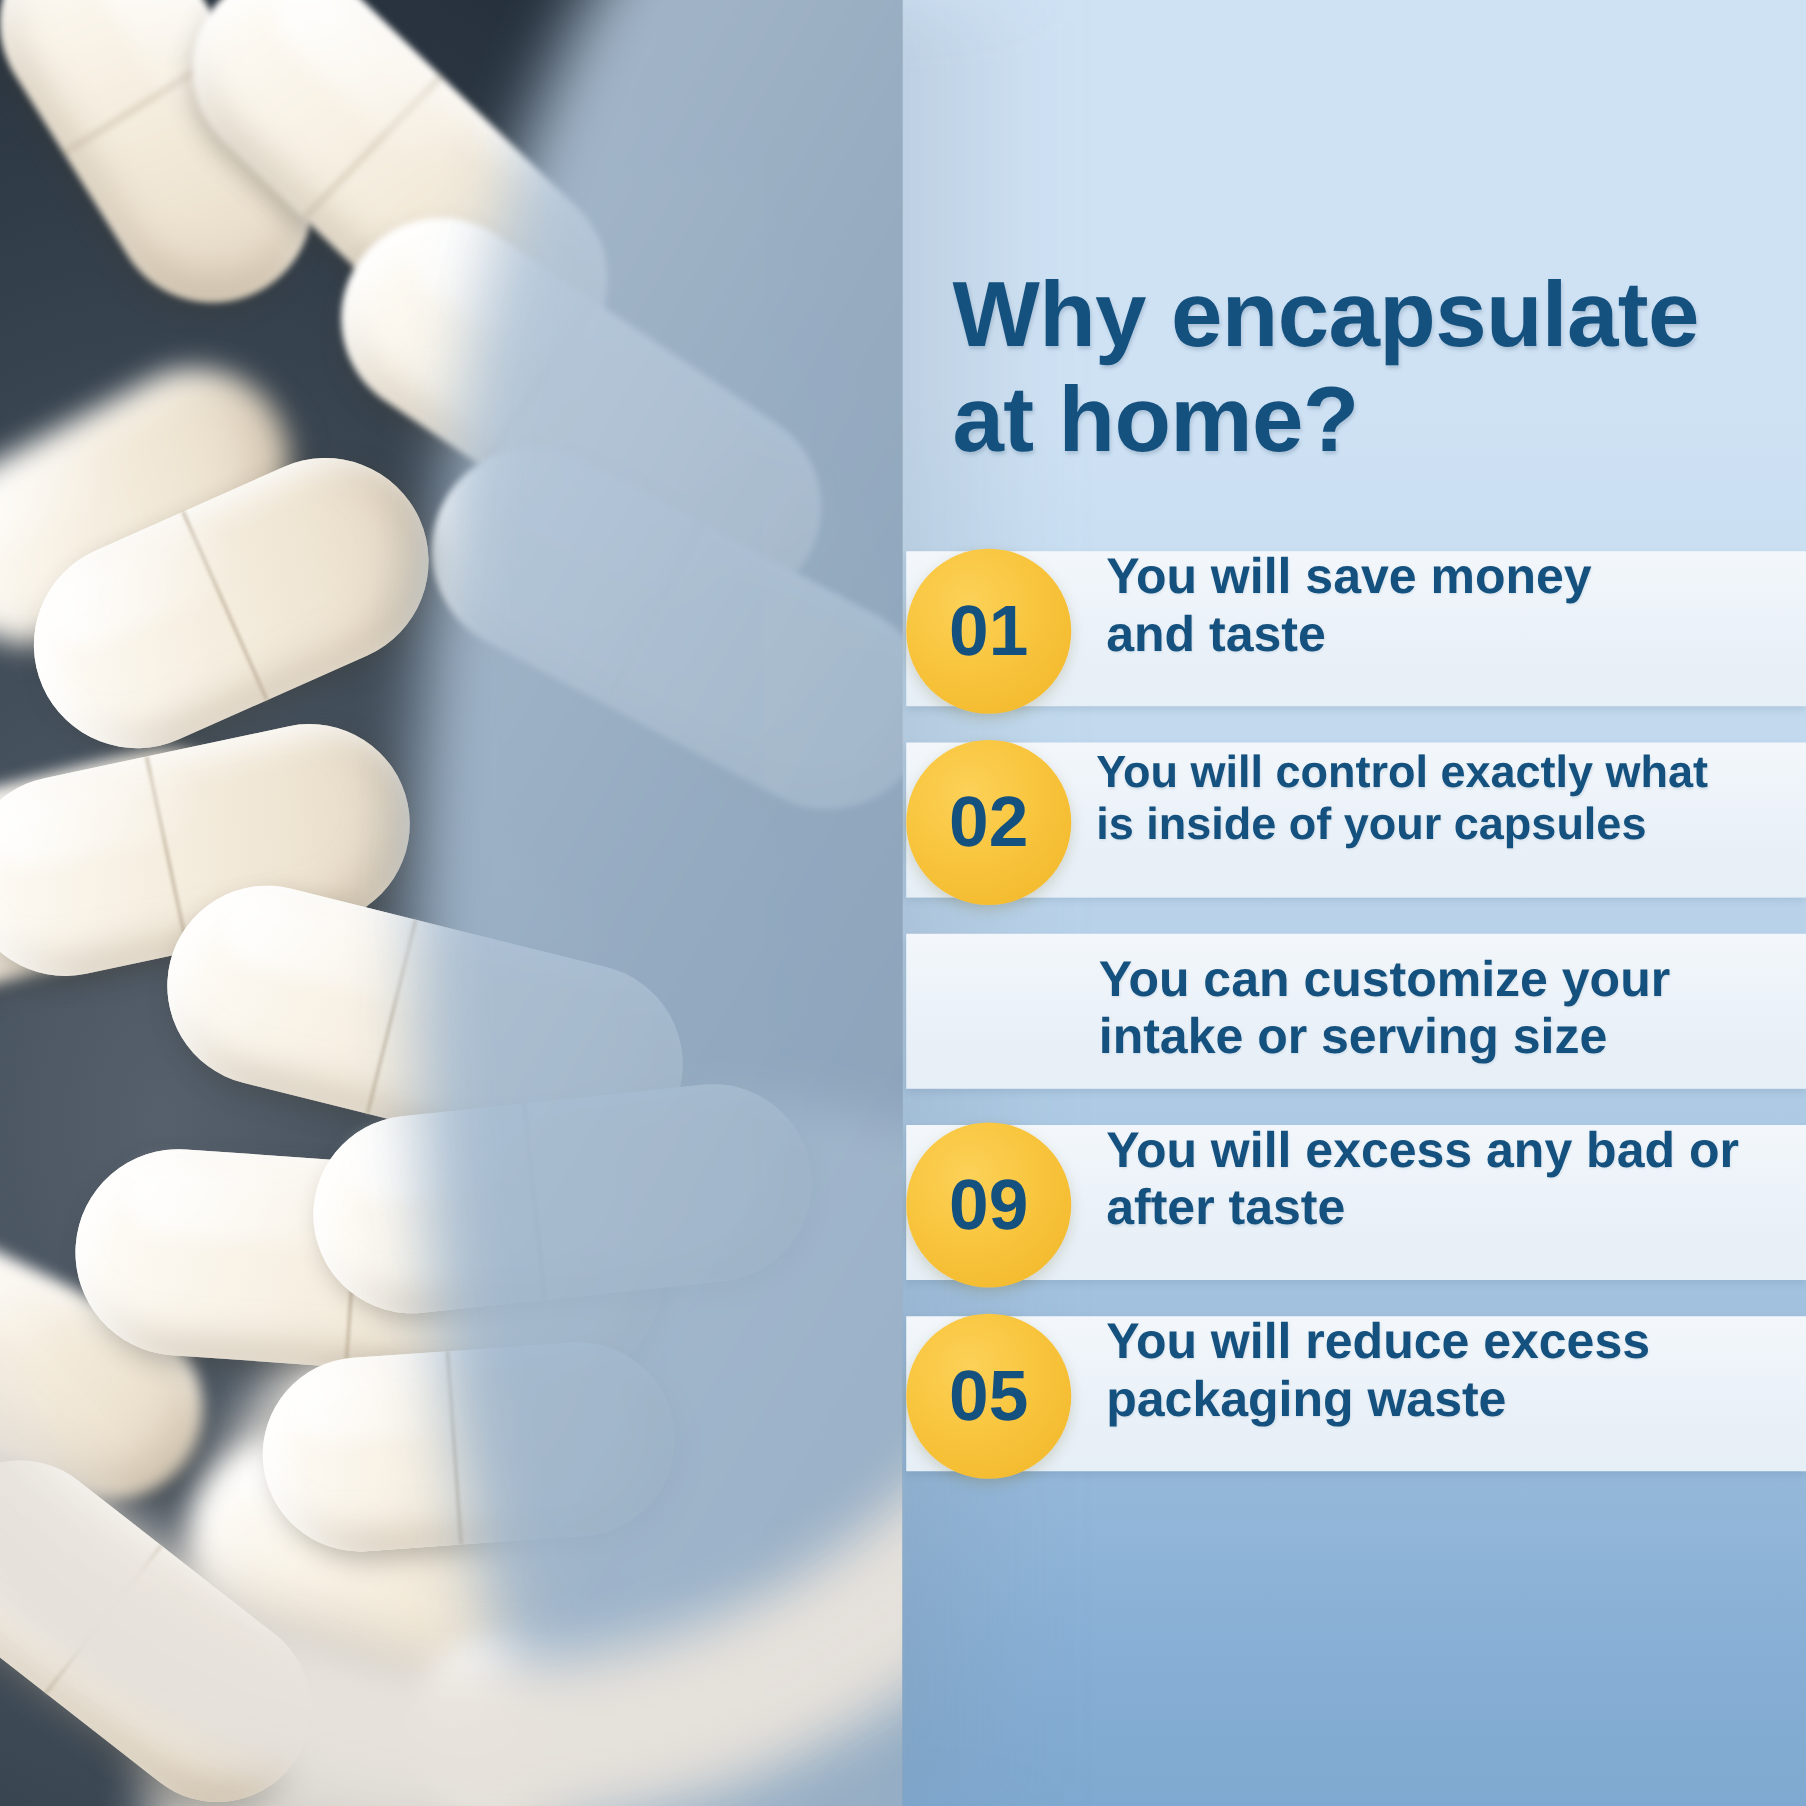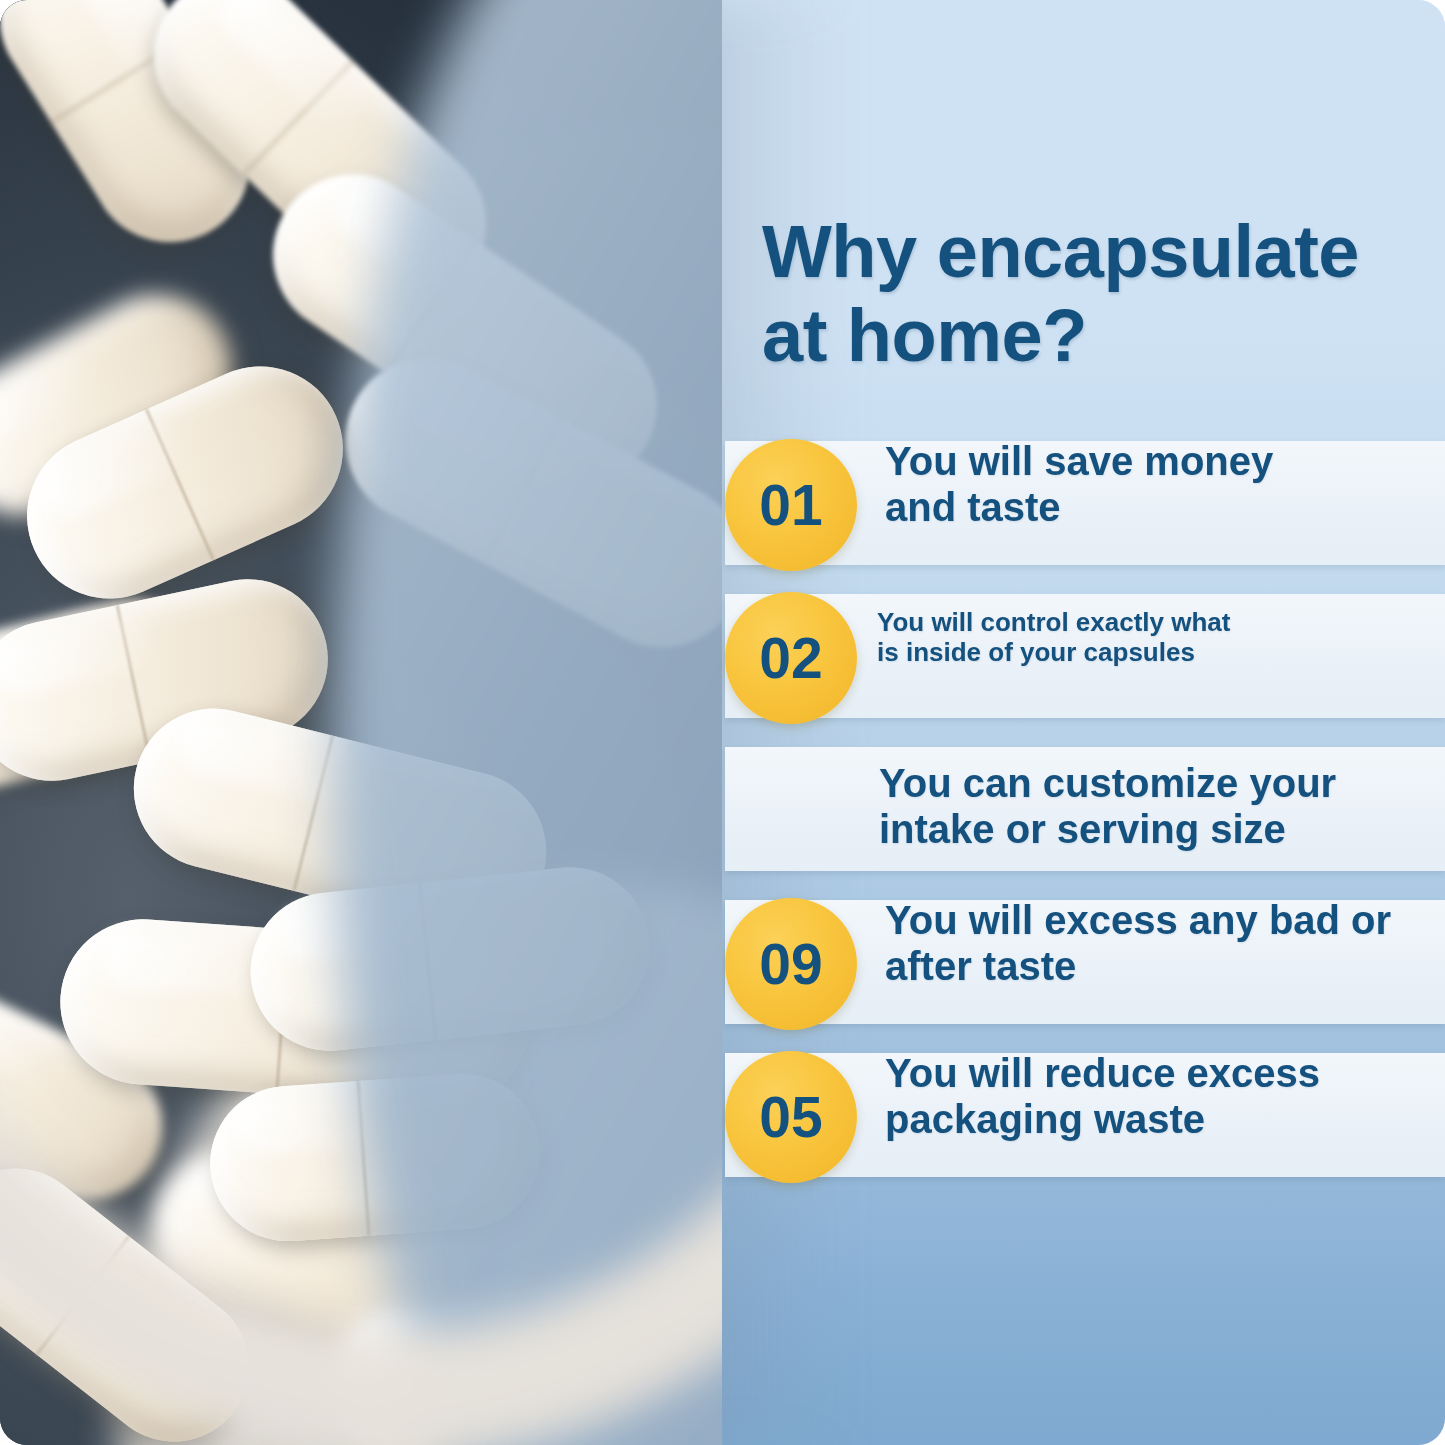--- a/index.html
+++ b/index.html
@@ -11,21 +11,20 @@
   body {
     font-family: "Liberation Sans", sans-serif;
   }
 
   .poster {
     position: relative;
     width: 1445px;
     height: 1445px;
     overflow: hidden;
     background: #cfe1f3;
-    border-radius: 27px;
   }
 
   
   .photo {
     position: absolute;
     left: 0;
     top: 0;
     width: 722px;
     height: 1445px;
     overflow: hidden;
@@ -286,21 +285,21 @@
         <div class="num-circle">01</div>
         <div class="row-text">
           <span>You will save money</span>
           <span class="l2">and taste</span>
         </div>
       </div>
 
       <div class="row">
         <div class="band"></div>
         <div class="num-circle">02</div>
-        <div class="row-text" style="left:155px; font-size:26px;">
+        <div class="row-text" style="left:155px; font-size:36px;">
           <span>You will control exactly what</span>
           <span class="l2">is inside of your capsules</span>
         </div>
       </div>
 
       <div class="row">
         <div class="band"></div>
         <div class="row-text" style="left:157px;margin-top:16px;">
           <span>You can customize your</span>
           <span class="l2">intake or serving size</span>

